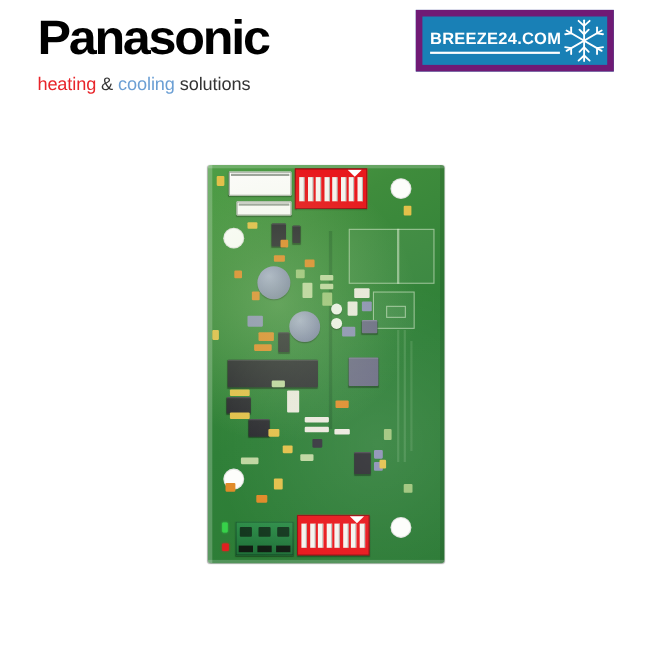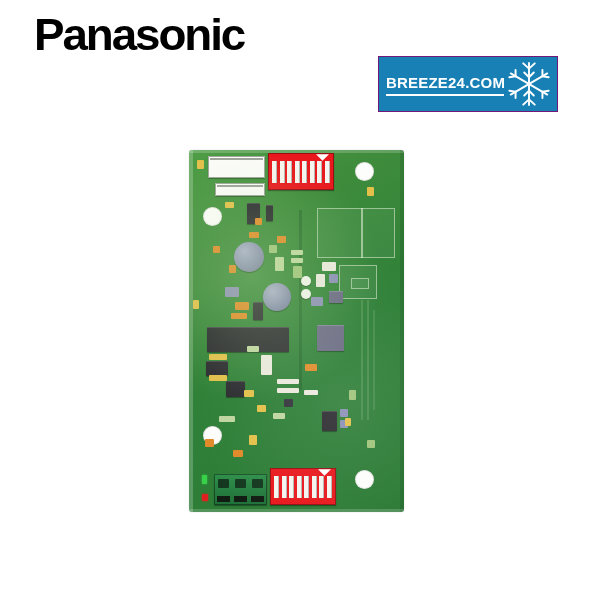--- a/index.html
+++ b/index.html
@@ -36,23 +36,23 @@
   .tag-heating{color:#e8242a;}
   .tag-amp{color:#333333;}
   .tag-cooling{color:#6b9fd4;}
   .tag-solutions{color:#333333;}
 
   
   #breeze-logo{
     position:absolute; left:378px; top:9px;
     width:180px; height:56px;
     background:#1980b6;
-    border:1px solid #701a75;
+    border:6px solid #701a75;
     box-sizing:border-box;
-    display:flex; align-items:center;margin-top:47px;
+    display:flex; align-items:center;
   }
   #breeze-text-block{
     width:124px; padding-left:7px; box-sizing:border-box;
   }
   .breeze-line{
     color:#ffffff;
     font-weight:bold;
     font-size:15px;
     letter-spacing:0.2px;
     line-height:21px;
@@ -159,20 +159,23 @@
 
   
   .led-green{background:#37d24a;box-shadow:0 0 2px #37d24a;}
   .led-red{background:#e02020;box-shadow:0 0 2px #e02020;}
 </style>
 </head>
 <body>
 
 <div id="panasonic-logo">
   <div id="panasonic-wordmark">Panasonic</div>
+  <div id="panasonic-tagline">
+    <span class="tag-heating">heating</span><span class="tag-amp"> &amp; </span><span class="tag-cooling">cooling</span><span class="tag-solutions"> solutions</span>
+  </div>
 </div>
 
 <div id="breeze-logo">
   <div id="breeze-text-block">
     <div class="breeze-line">BREEZE24.COM</div>
     <div id="breeze-divider"></div>
   </div>
   <svg id="snowflake-icon" viewBox="0 0 100 100">
     <g stroke="#ffffff" stroke-width="4" stroke-linecap="round" fill="none">
       <line x1="50" y1="6" x2="50" y2="94"></line>

